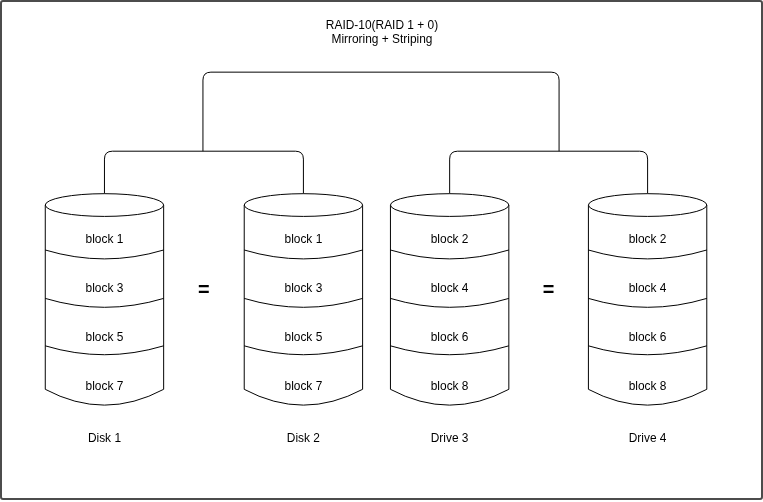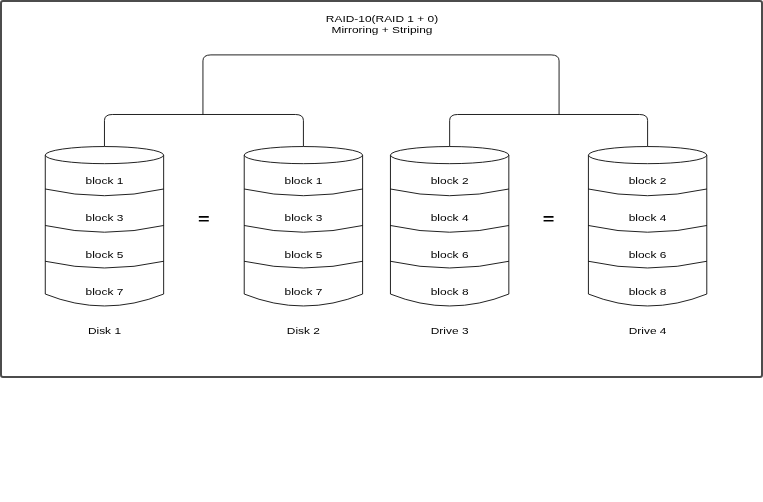--- a/index.html
+++ b/index.html
@@ -1,17 +1,17 @@
 <!DOCTYPE html>
 <html><head>
 <meta charset="utf-8">
 <style>
   html, body { margin: 0; padding: 0; background: #ffffff; }
   .frame {
-    width: 763px; height: 378px;
+    width: 763px; height: 500px;
     box-sizing: border-box;
     border: 2px solid #4c4c4c;
     border-radius: 3px;
     background: #ffffff;
     overflow: hidden;
   }
   .frame svg { display: block; width: 100%; height: 100%; }
   .ln   { fill: none; stroke: #000000; stroke-width: 1; }
   .cap  { fill: #ffffff; stroke: #000000; stroke-width: 1; }
   text  {

